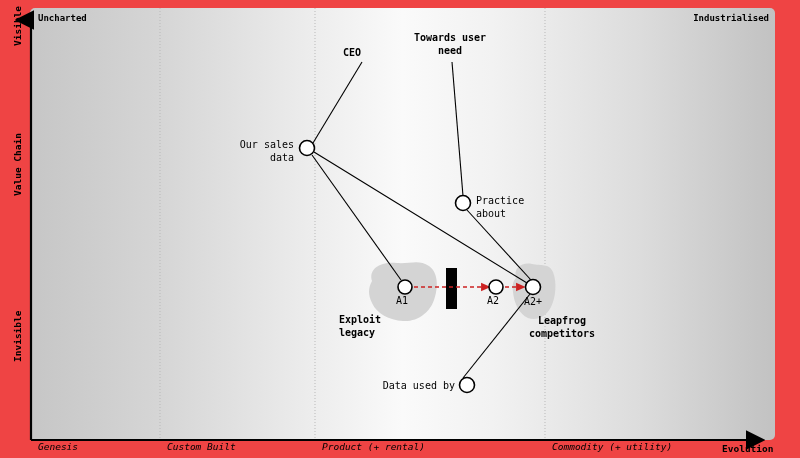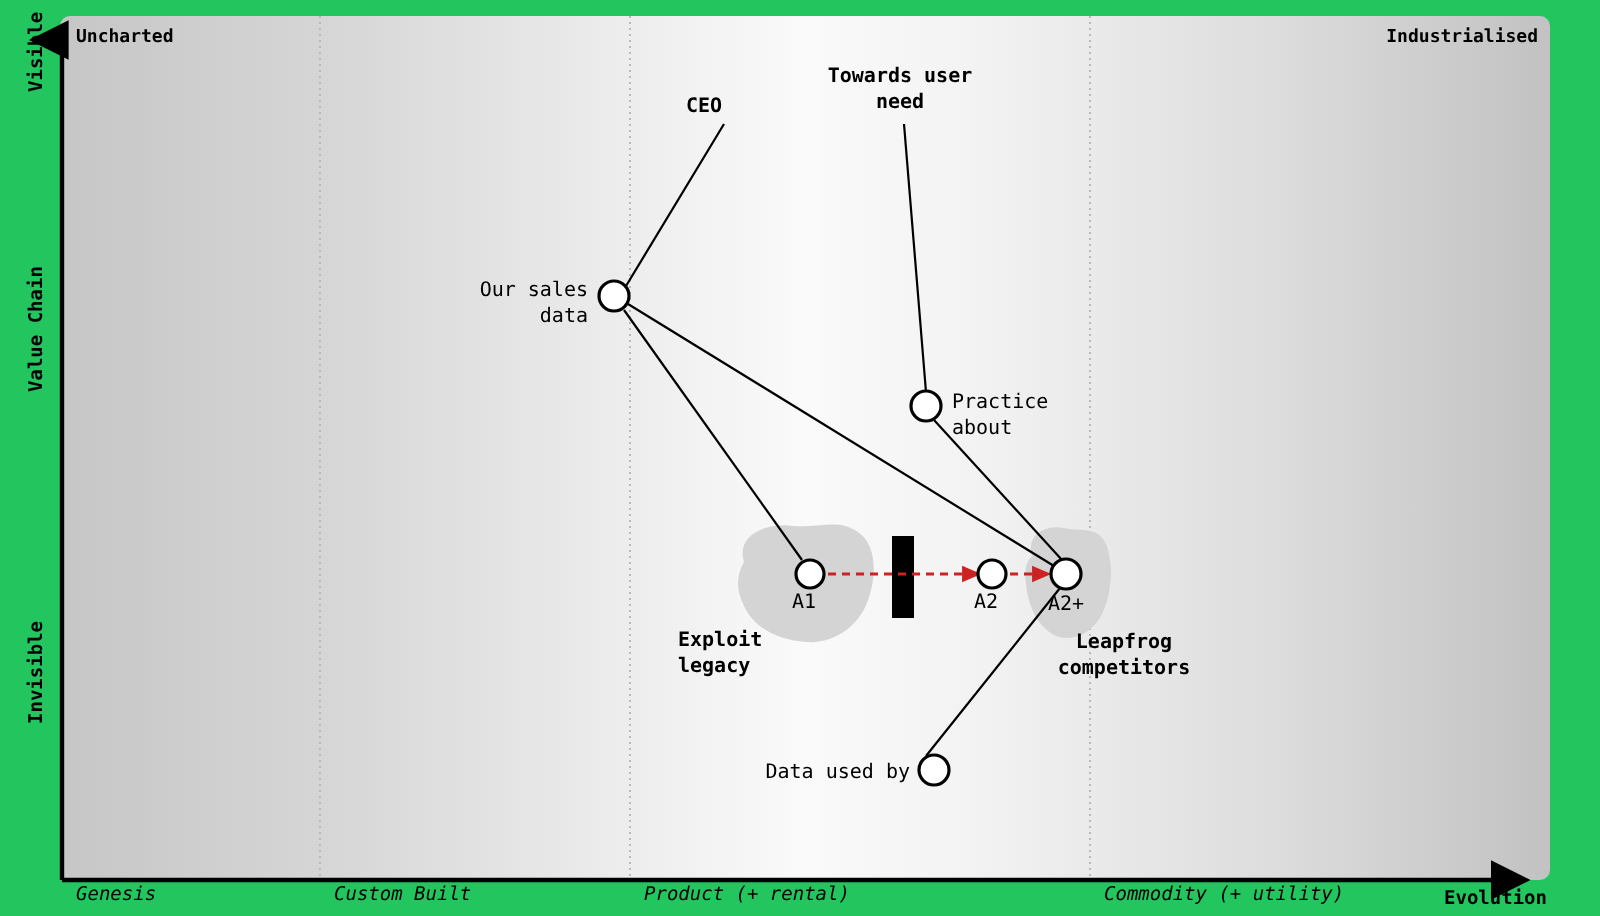--- a/index.html
+++ b/index.html
@@ -4,21 +4,21 @@
 <style>
   html, body {
     margin: 0;
     padding: 0;
     background: #ffffff;
   }
   #map-root {
     position: relative;
     width: 800px;
     height: 458px;
-    background: #22c55e;
+    background: #ef4444;
     font-family: "DejaVu Sans Mono", "Liberation Mono", monospace;
     overflow: hidden;
   }
   #map-svg {
     position: absolute;
     top: 0;
     left: 0;
     width: 800px;
     height: 458px;
   }

